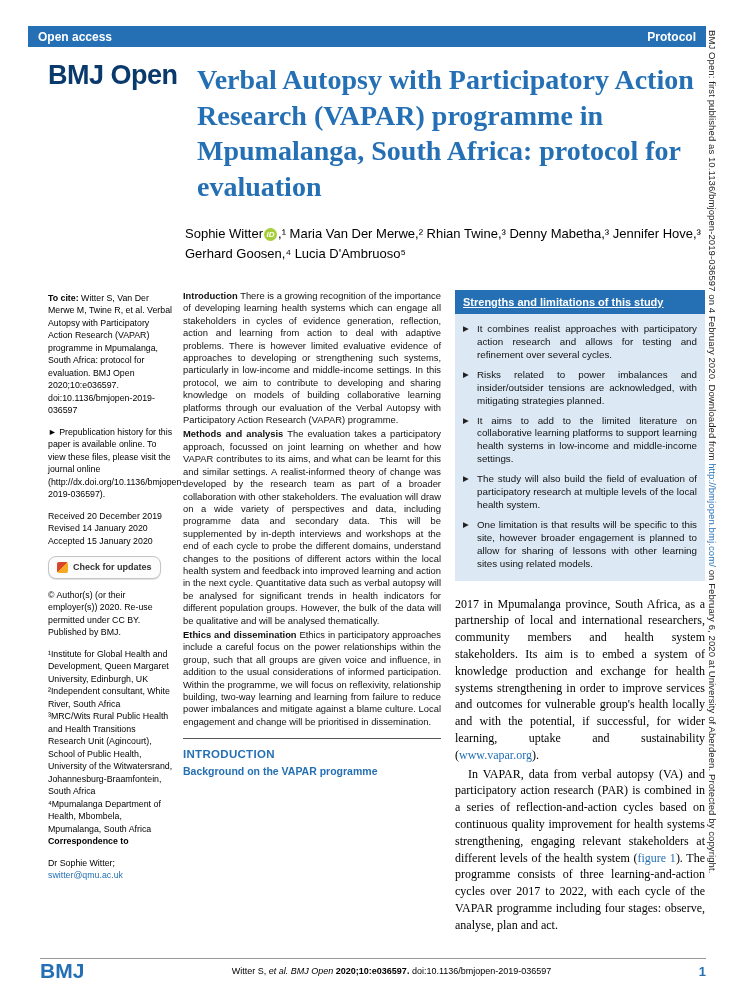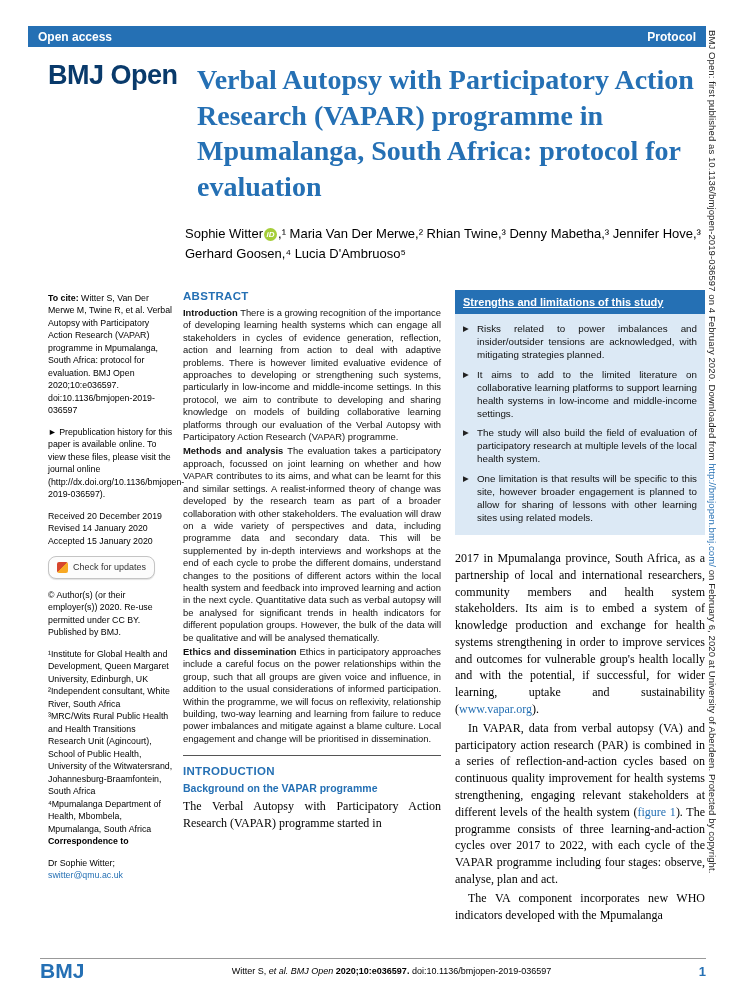--- a/index.html
+++ b/index.html
@@ -41,21 +41,21 @@
     position:absolute; left:48px; top:292px; width:126px;
     font-size:8.8px; line-height:1.42; color:#000;
   }
   .col-left p { margin:0 0 9px; }
   .col-left .affil { margin:0; }
   .dates { margin:0 0 9px; }
   .check-badge {
     display:inline-flex; align-items:center; gap:5px;
     border:1px solid #c4c4c4; border-radius:8px; padding:4px 8px;
     background:#fcfcfc; font-size:9px; color:#333; margin:0 0 10px;
-    box-shadow:0 1px 1px rgba(0,0,0,.12); cursor:pointer;
+    box-shadow:0 1px 1px rgba(0,0,0,.12); cursor:pointer;font-weight:bold;
   }
   .cfu-icon {
     width:11px; height:11px; border-radius:2px;
     background:linear-gradient(135deg,#d6452c 50%,#f7a823 50%);
   }
   .corr-label { font-weight:bold; margin:10px 0 0; }
   .link { color:#2570b4; text-decoration:none; }
   .email { color:#2570b4; }
 
   .col-mid { position:absolute; left:183px; top:290px; width:258px; }
@@ -144,53 +144,51 @@
         <p class="affil">⁴Mpumalanga Department of Health, Mbombela, Mpumalanga, South Africa</p>
       </div>
     <p class="corr-label">Correspondence to</p>
     <p style="margin:0">
       <span>Dr Sophie Witter;</span><br>
       <span class="email">switter@qmu.ac.uk</span>
     </p>
   </div>
 
   <div class="col-mid">
-    <h2 class="sec-head">ABSTRACT</h2>
     <div>
 
         <p class="abs-p"><b class="abs-label">Introduction</b> <span>There is a growing recognition of the importance of developing learning health systems which can engage all stakeholders in cycles of evidence generation, reflection, action and learning from action to deal with adaptive problems. There is however limited evaluative evidence of approaches to developing or strengthening such systems, particularly in low-income and middle-income settings. In this protocol, we aim to contribute to developing and sharing knowledge on models of building collaborative learning platforms through our evaluation of the Verbal Autopsy with Participatory Action Research (VAPAR) programme.</span></p>
 
         <p class="abs-p"><b class="abs-label">Methods and analysis</b> <span>The evaluation takes a participatory approach, focussed on joint learning on whether and how VAPAR contributes to its aims, and what can be learnt for this and similar settings. A realist-informed theory of change was developed by the research team as part of a broader collaboration with other stakeholders. The evaluation will draw on a wide variety of perspectives and data, including programme data and secondary data. This will be supplemented by in-depth interviews and workshops at the end of each cycle to probe the different domains, understand changes to the positions of different actors within the local health system and feedback into improved learning and action in the next cycle. Quantitative data such as verbal autopsy will be analysed for significant trends in health indicators for different population groups. However, the bulk of the data will be qualitative and will be analysed thematically.</span></p>
 
         <p class="abs-p"><b class="abs-label">Ethics and dissemination</b> <span>Ethics in participatory approaches include a careful focus on the power relationships within the group, such that all groups are given voice and influence, in addition to the usual considerations of informed participation. Within the programme, we will focus on reflexivity, relationship building, two-way learning and learning from failure to reduce power imbalances and mitigate against a blame culture. Local engagement and change will be prioritised in dissemination.</span></p>
       </div>
     <div class="rule"></div>
     <h2 class="sec-head">INTRODUCTION</h2>
     <h3 class="sub-head">Background on the VAPAR programme</h3>
-    <p class="body-serif">The Verbal Autopsy with Participatory Action Research (VAPAR) programme started in</p>
   </div>
 
   <div class="col-right">
     <div class="strengths">
       <div class="str-head">Strengths and limitations of this study</div>
       <div class="str-body">
 
+      <div class="str-item">It combines realist approaches with participatory action research and allows for testing and refinement over several cycles.</div>
           <div class="str-item">Risks related to power imbalances and insider/outsider tensions are acknowledged, with mitigating strategies planned.</div>
           <div class="str-item">It aims to add to the limited literature on collaborative learning platforms to support learning health systems in low-income and middle-income settings.</div>
           <div class="str-item">The study will also build the field of evaluation of participatory research at multiple levels of the local health system.</div>
           <div class="str-item">One limitation is that results will be specific to this site, however broader engagement is planned to allow for sharing of lessons with other learning sites using related models.</div>
         </div>
     </div>
     <p class="body-serif">
       <span>2017 in Mpumalanga province, South Africa, as a partnership of local and international researchers, community members and health system stakeholders. Its aim is to embed a system of knowledge production and exchange for health systems strengthening in order to improve services and outcomes for vulnerable group's health locally and with the potential, if successful, for wider learning, uptake and sustainability (</span><span class="link">www.vapar.org</span><span>).</span>
     </p>
     <p class="body-serif indent">
       <span>In VAPAR, data from verbal autopsy (VA) and participatory action research (PAR) is combined in a series of reflection-and-action cycles based on continuous quality improvement for health systems strengthening, engaging relevant stakeholders at different levels of the health system (</span><span class="link">figure 1</span><span>). The programme consists of three learning-and-action cycles over 2017 to 2022, with each cycle of the VAPAR programme including four stages: observe, analyse, plan and act.</span>
     </p>
-    <p class="body-serif indent">The VA component incorporates new WHO indicators developed with the Mpumalanga</p>
   </div>
 
   <div class="footer">
     <span class="bmj-logo">BMJ</span>
     <span class="footer-cite">
       <span>Witter S, </span><i>et al. BMJ Open</i><b> 2020;10:e036597.</b><span> doi:10.1136/bmjopen-2019-036597</span>
     </span>
     <span class="page-num">1</span>
   </div>
 

